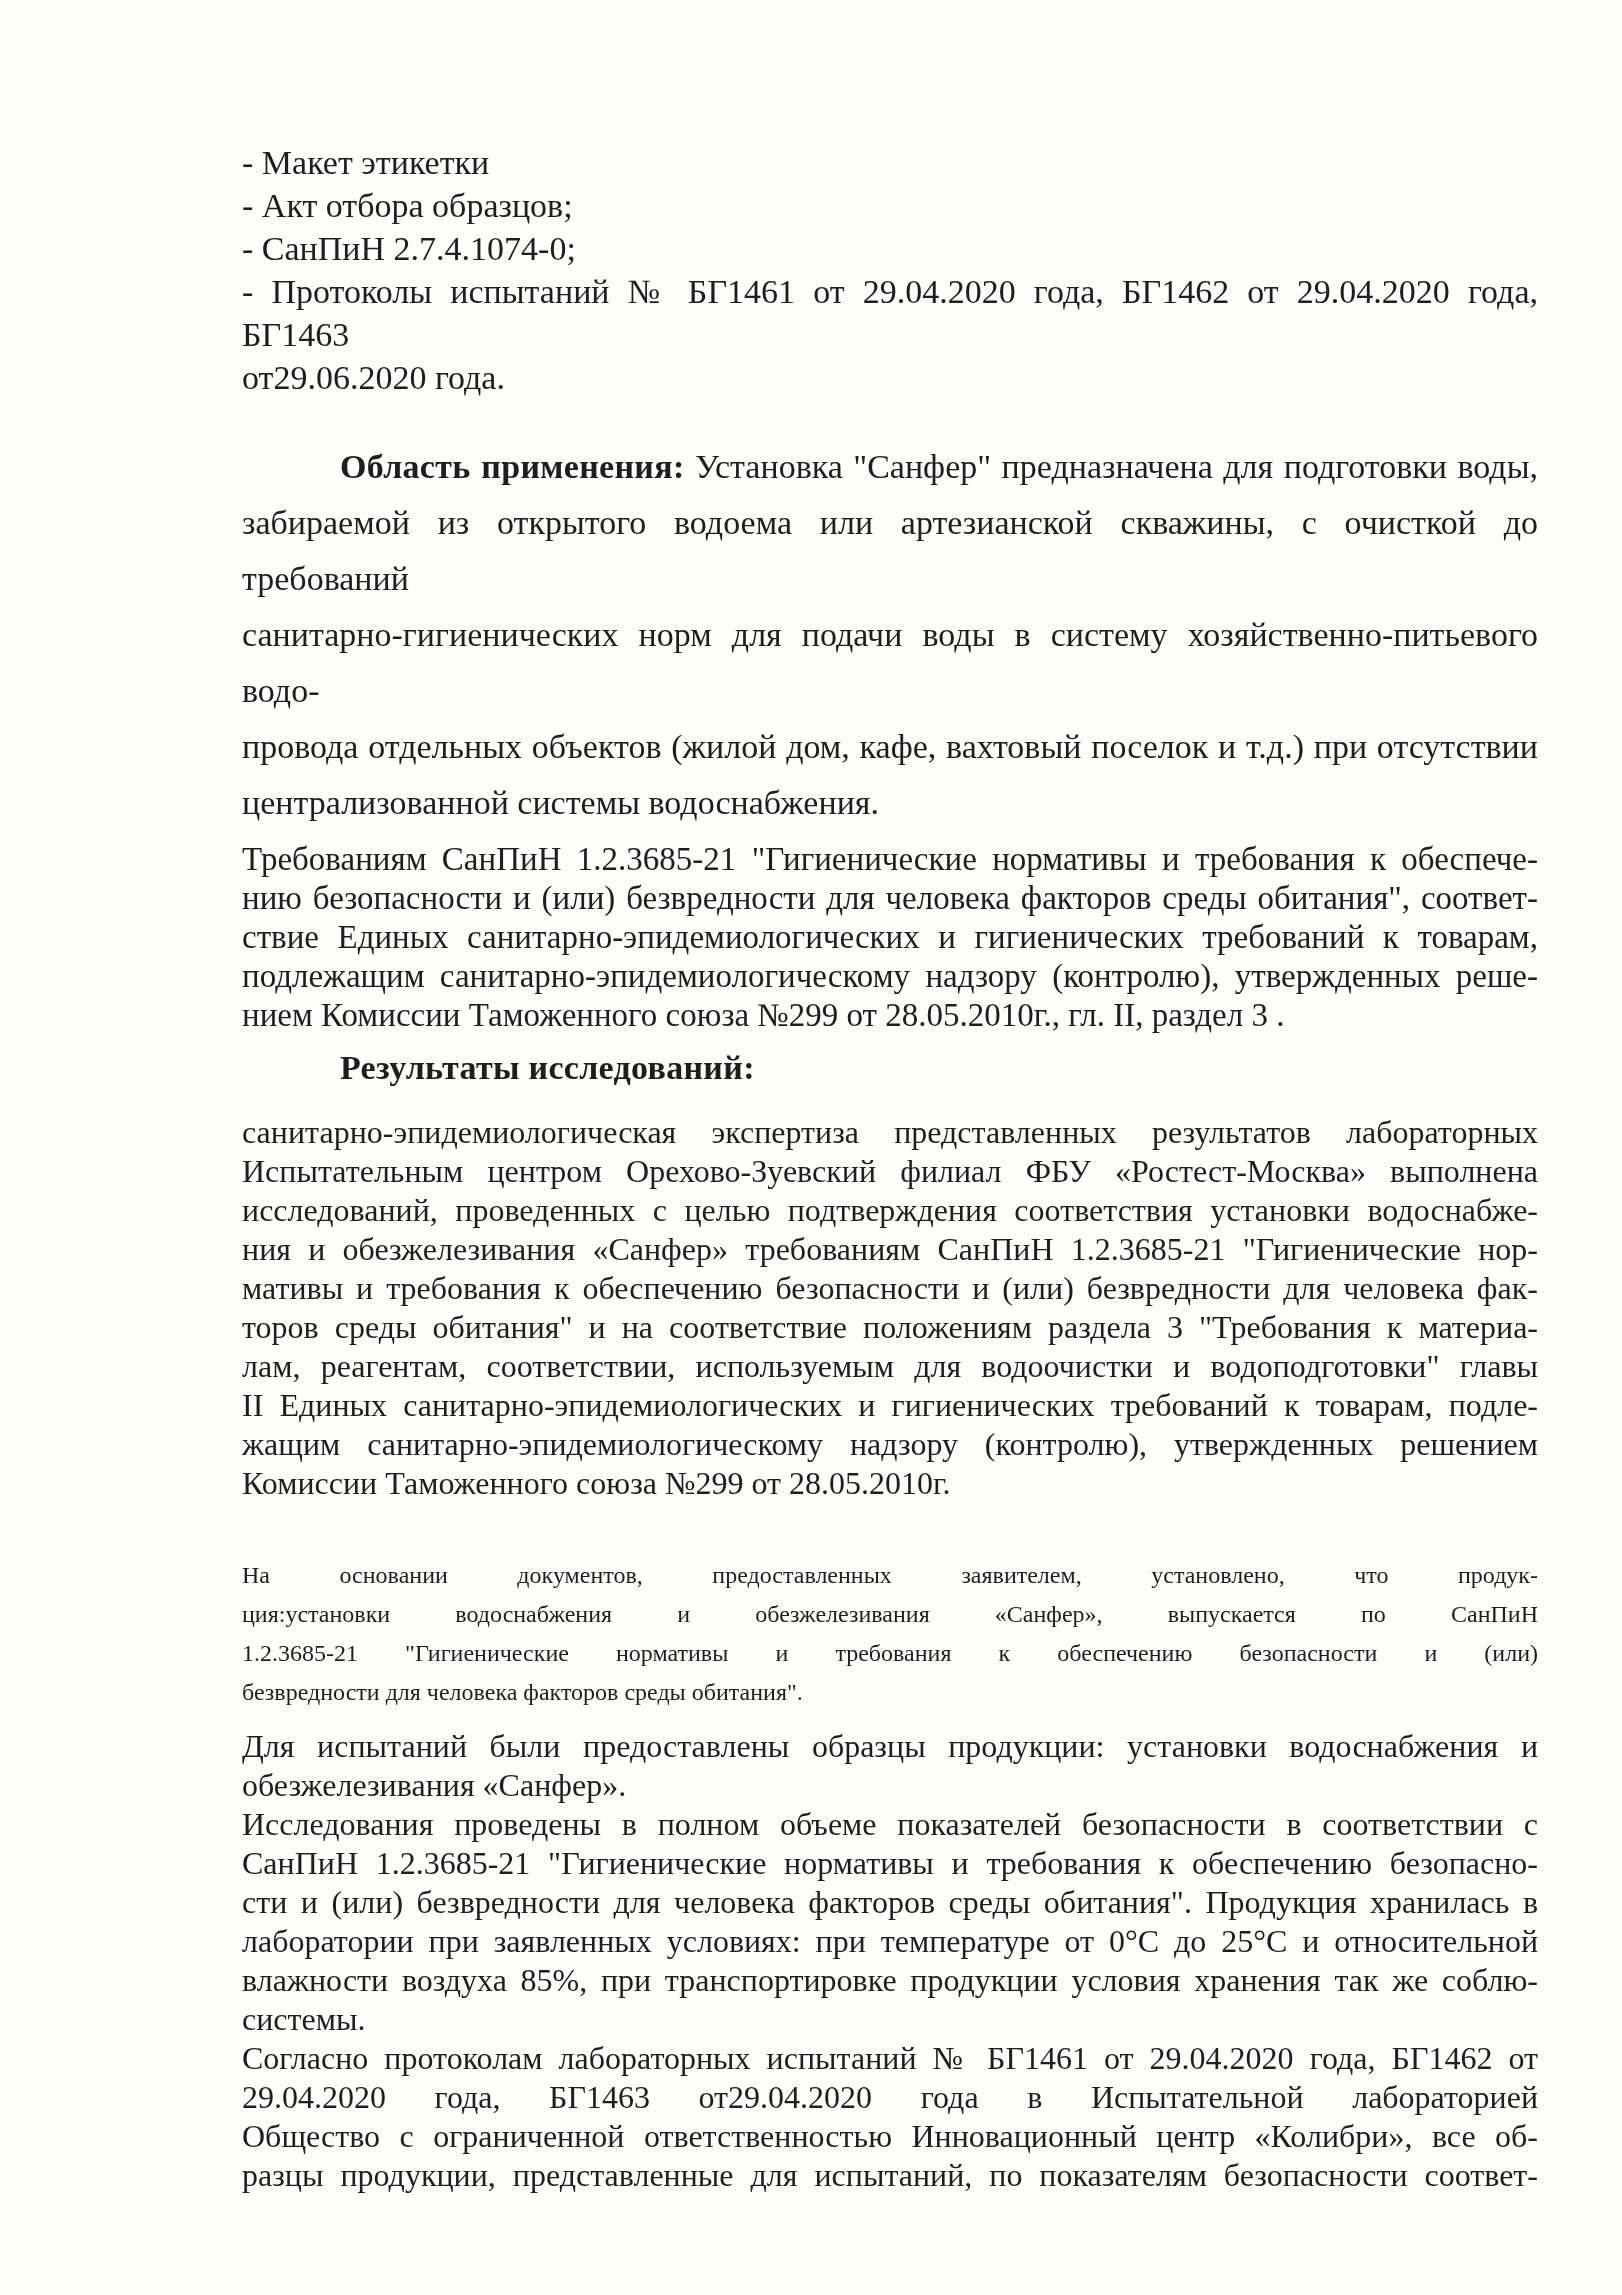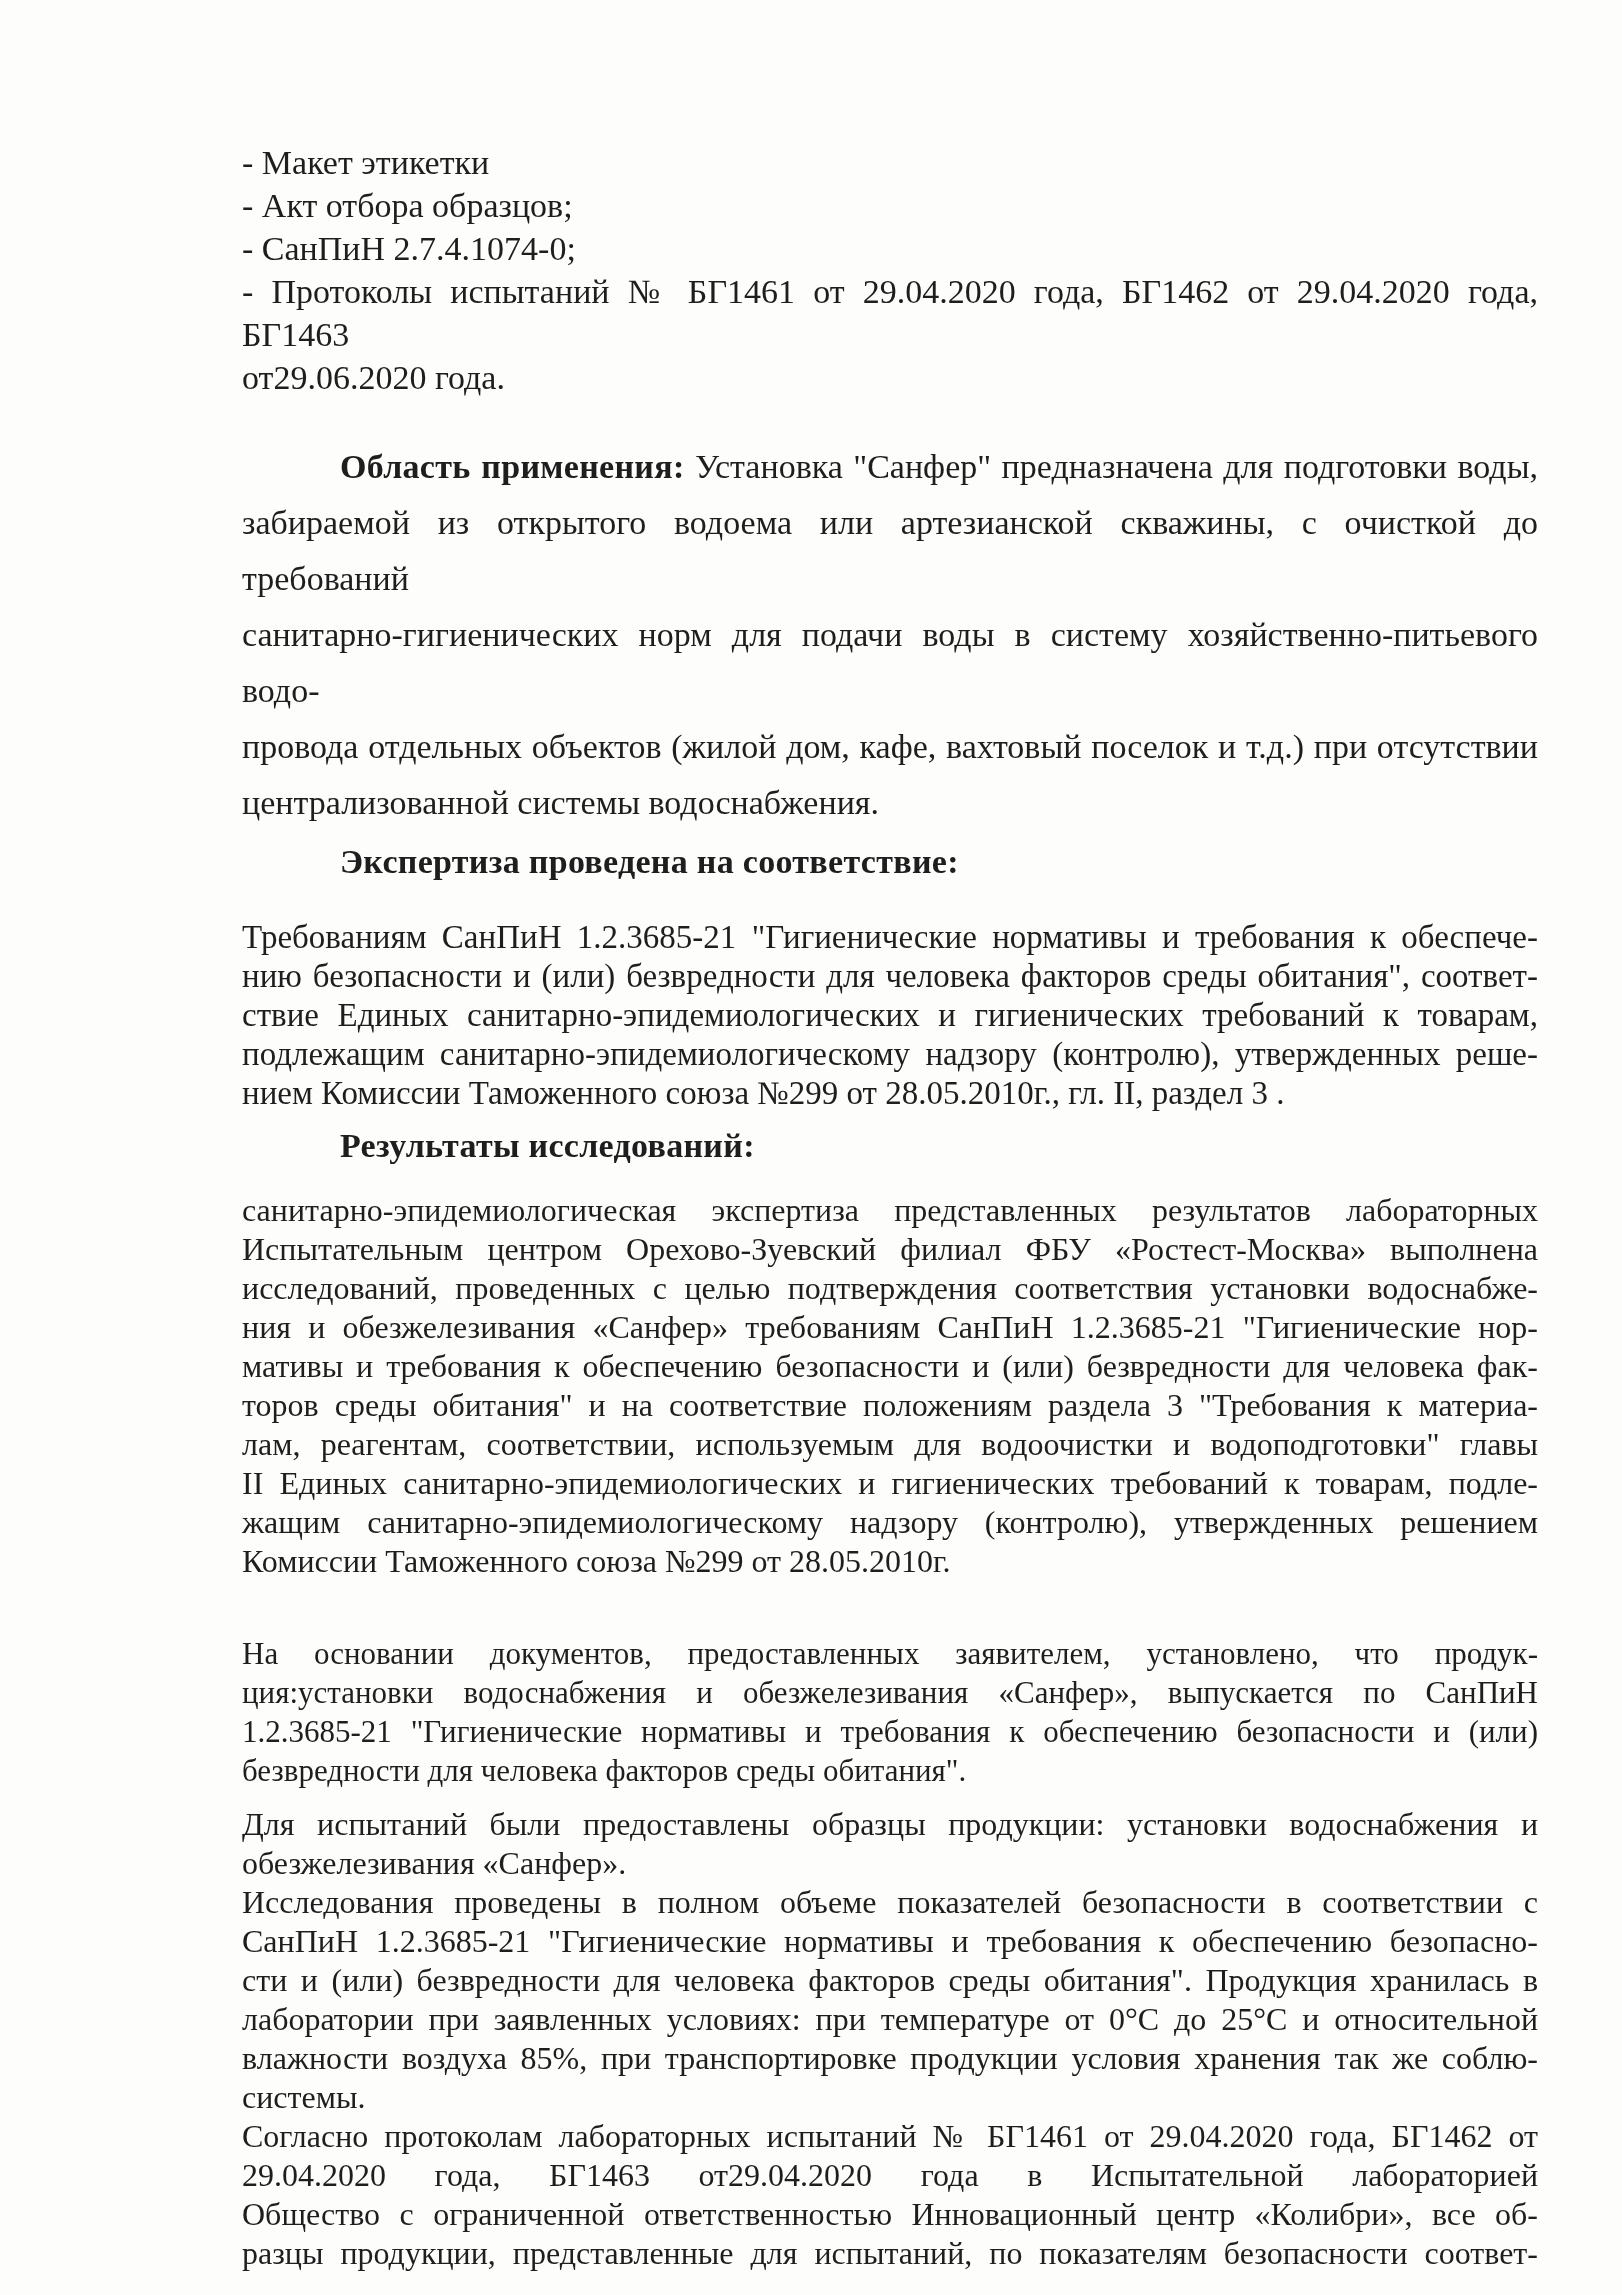--- a/index.html
+++ b/index.html
@@ -54,23 +54,20 @@
         <div class="line align-justify" style="line-height: 43px;">- Протоколы испытаний № БГ1461 от 29.04.2020 года, БГ1462 от 29.04.2020 года, БГ1463</div>
         <div class="line align-left" style="line-height: 43px;">от29.06.2020 года.</div>
       </div>
       <div class="block" style="margin-bottom: 8.5px; font-size: 34px;">
         <div class="line align-justify indent" style="line-height: 56px;"><b>Область применения:</b> Установка "Санфер" предназначена для подготовки воды,</div>
         <div class="line align-justify" style="line-height: 56px;">забираемой из открытого водоема или артезианской скважины, с очисткой до требований</div>
         <div class="line align-justify" style="line-height: 56px;">санитарно-гигиенических норм для подачи воды в систему хозяйственно-питьевого водо-</div>
         <div class="line align-justify" style="line-height: 56px;">провода отдельных объектов (жилой дом, кафе, вахтовый поселок и т.д.) при отсутствии</div>
         <div class="line align-left" style="line-height: 56px;">централизованной системы водоснабжения.</div>
       </div>
-      <div class="block" style="margin-bottom: 35px; font-size: 34px;">
-        <div class="line align-left indent" style="line-height: 43px;"><b>Экспертиза проведена на соответствие:</b></div>
-      </div>
       <div class="block" style="margin-bottom: 11.8px; font-size: 33px;">
         <div class="line align-justify" style="line-height: 39px;">Требованиям СанПиН 1.2.3685-21 "Гигиенические нормативы и требования к обеспече-</div>
         <div class="line align-justify" style="line-height: 39px;">нию безопасности и (или) безвредности для человека факторов среды обитания", соответ-</div>
         <div class="line align-justify" style="line-height: 39px;">ствие Единых санитарно-эпидемиологических и гигиенических требований к товарам,</div>
         <div class="line align-justify" style="line-height: 39px;">подлежащим санитарно-эпидемиологическому надзору (контролю), утвержденных реше-</div>
         <div class="line align-left" style="line-height: 39px;">нием Комиссии Таможенного союза №299 от 28.05.2010г., гл. II, раздел 3 .</div>
       </div>
       <div class="block" style="margin-bottom: 24px; font-size: 34px;">
         <div class="line align-left indent" style="line-height: 43px;"><b>Результаты исследований:</b></div>
       </div>
@@ -79,21 +76,21 @@
         <div class="line align-justify" style="line-height: 39px;">Испытательным центром Орехово-Зуевский филиал ФБУ «Ростест-Москва» выполнена</div>
         <div class="line align-justify" style="line-height: 39px;">исследований, проведенных с целью подтверждения соответствия установки водоснабже-</div>
         <div class="line align-justify" style="line-height: 39px;">ния и обезжелезивания «Санфер» требованиям СанПиН 1.2.3685-21 "Гигиенические нор-</div>
         <div class="line align-justify" style="line-height: 39px;">мативы и требования к обеспечению безопасности и (или) безвредности для человека фак-</div>
         <div class="line align-justify" style="line-height: 39px;">торов среды обитания" и на соответствие положениям раздела 3 "Требования к материа-</div>
         <div class="line align-justify" style="line-height: 39px;">лам, реагентам, соответствии, используемым для водоочистки и водоподготовки" главы</div>
         <div class="line align-justify" style="line-height: 39px;">II Единых санитарно-эпидемиологических и гигиенических требований к товарам, подле-</div>
         <div class="line align-justify" style="line-height: 39px;">жащим санитарно-эпидемиологическому надзору (контролю), утвержденных решением</div>
         <div class="line align-left" style="line-height: 39px;">Комиссии Таможенного союза №299 от 28.05.2010г.</div>
       </div>
-      <div class="block" style="margin-bottom: 15px; font-size: 31px;">
+      <div class="block" style="margin-bottom: 15px; font-size: 24px;">
         <div class="line align-justify" style="line-height: 39px;">На основании документов, предоставленных заявителем, установлено, что продук-</div>
         <div class="line align-justify" style="line-height: 39px;">ция:установки водоснабжения и обезжелезивания «Санфер», выпускается по СанПиН</div>
         <div class="line align-justify" style="line-height: 39px;">1.2.3685-21 "Гигиенические нормативы и требования к обеспечению безопасности и (или)</div>
         <div class="line align-left" style="line-height: 39px;">безвредности для человека факторов среды обитания".</div>
       </div>
       <div class="block" style="margin-bottom: 0px; font-size: 32px;">
         <div class="line align-justify" style="line-height: 39px;">Для испытаний были предоставлены образцы продукции: установки водоснабжения и</div>
         <div class="line align-left" style="line-height: 39px;">обезжелезивания «Санфер».</div>
         <div class="line align-justify" style="line-height: 39px;">Исследования проведены в полном объеме показателей безопасности в соответствии с</div>
         <div class="line align-justify" style="line-height: 39px;">СанПиН 1.2.3685-21 "Гигиенические нормативы и требования к обеспечению безопасно-</div>

